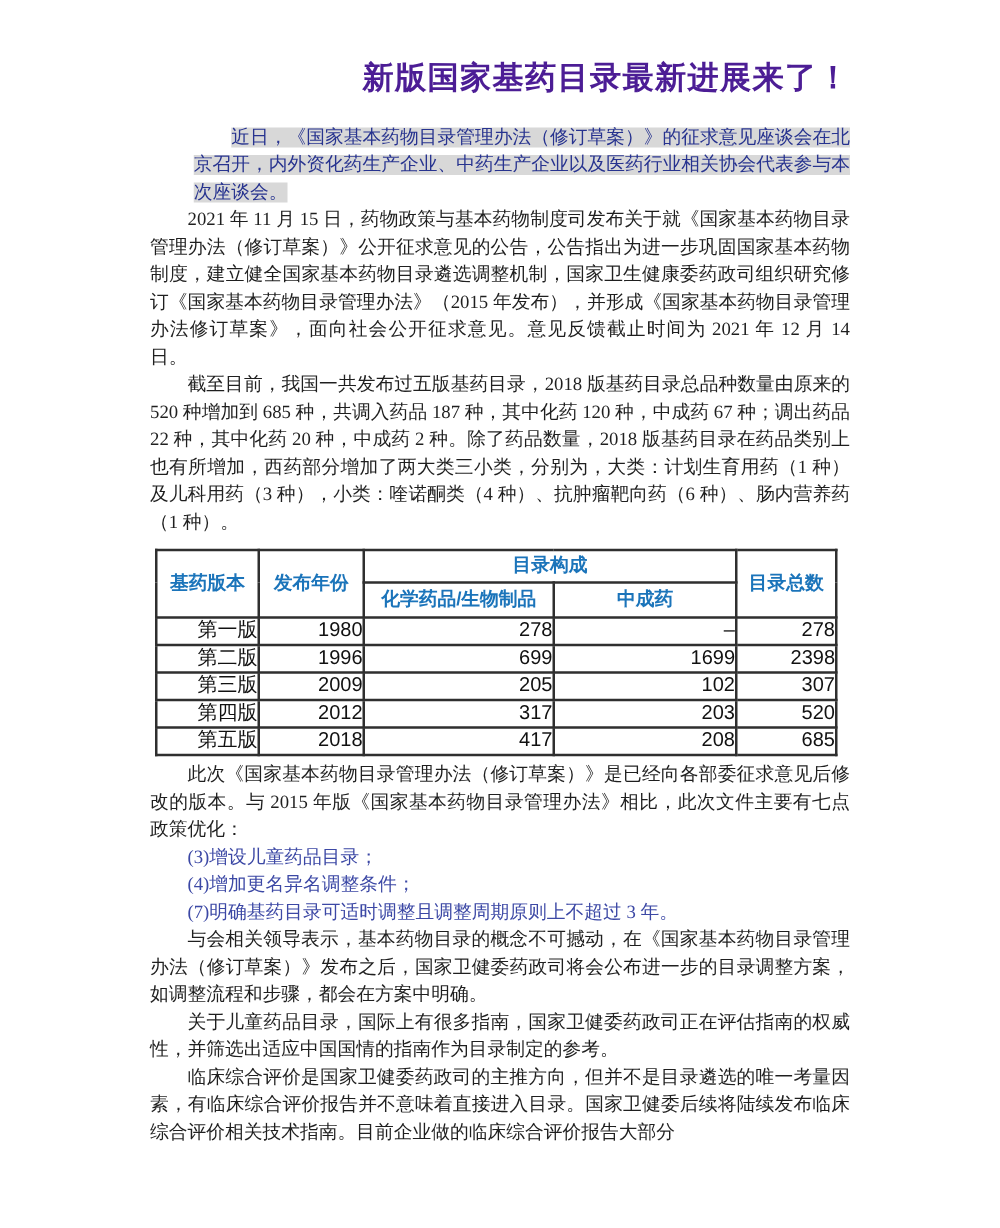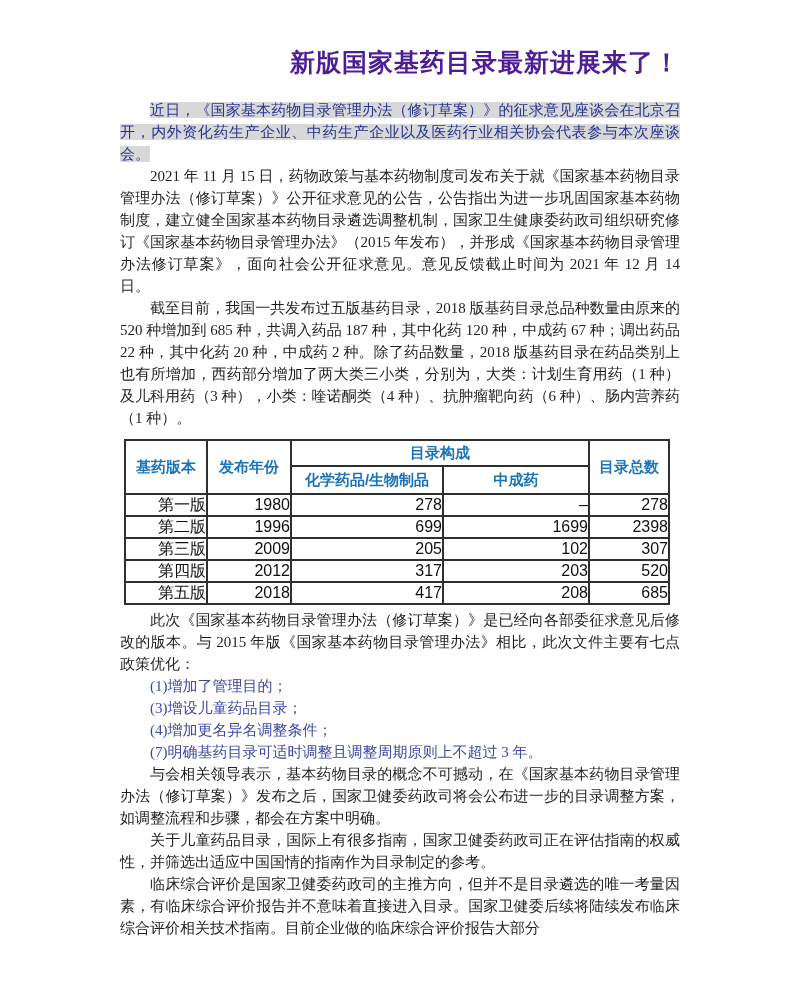--- a/index.html
+++ b/index.html
@@ -30,20 +30,21 @@
     color: #4c1d95;
     letter-spacing: 1px;
   }
   p.para {
     margin: 0;
     text-indent: 2em;
     text-align: justify;
   }
   p.lede {
     color: #27338f;
+    margin-left: 35px;
   }
   p.lede .hl {
     background: #d8d8d8;
   }
   p.policy-item {
     margin: 0;
     text-indent: 2em;
     color: #3c48a5;
   }
   table.catalog {
@@ -142,21 +143,20 @@
         <td>2018</td>
         <td>417</td>
         <td>208</td>
         <td>685</td>
       </tr>
     </tbody>
   </table>
 
   <p class="para">此次《国家基本药物目录管理办法（修订草案）》是已经向各部委征求意见后修改的版本。与 2015 年版《国家基本药物目录管理办法》相比，此次文件主要有七点政策优化：</p>
 
-  <p class="policy-item">(1)增加了管理目的；</p>
   <p class="policy-item">(3)增设儿童药品目录；</p>
   <p class="policy-item">(4)增加更名异名调整条件；</p>
   <p class="policy-item">(7)明确基药目录可适时调整且调整周期原则上不超过 3 年。</p>
 
   <p class="para">与会相关领导表示，基本药物目录的概念不可撼动，在《国家基本药物目录管理办法（修订草案）》发布之后，国家卫健委药政司将会公布进一步的目录调整方案，如调整流程和步骤，都会在方案中明确。</p>
 
   <p class="para">关于儿童药品目录，国际上有很多指南，国家卫健委药政司正在评估指南的权威性，并筛选出适应中国国情的指南作为目录制定的参考。</p>
 
   <p class="para">临床综合评价是国家卫健委药政司的主推方向，但并不是目录遴选的唯一考量因素，有临床综合评价报告并不意味着直接进入目录。国家卫健委后续将陆续发布临床综合评价相关技术指南。目前企业做的临床综合评价报告大部分</p>
 

